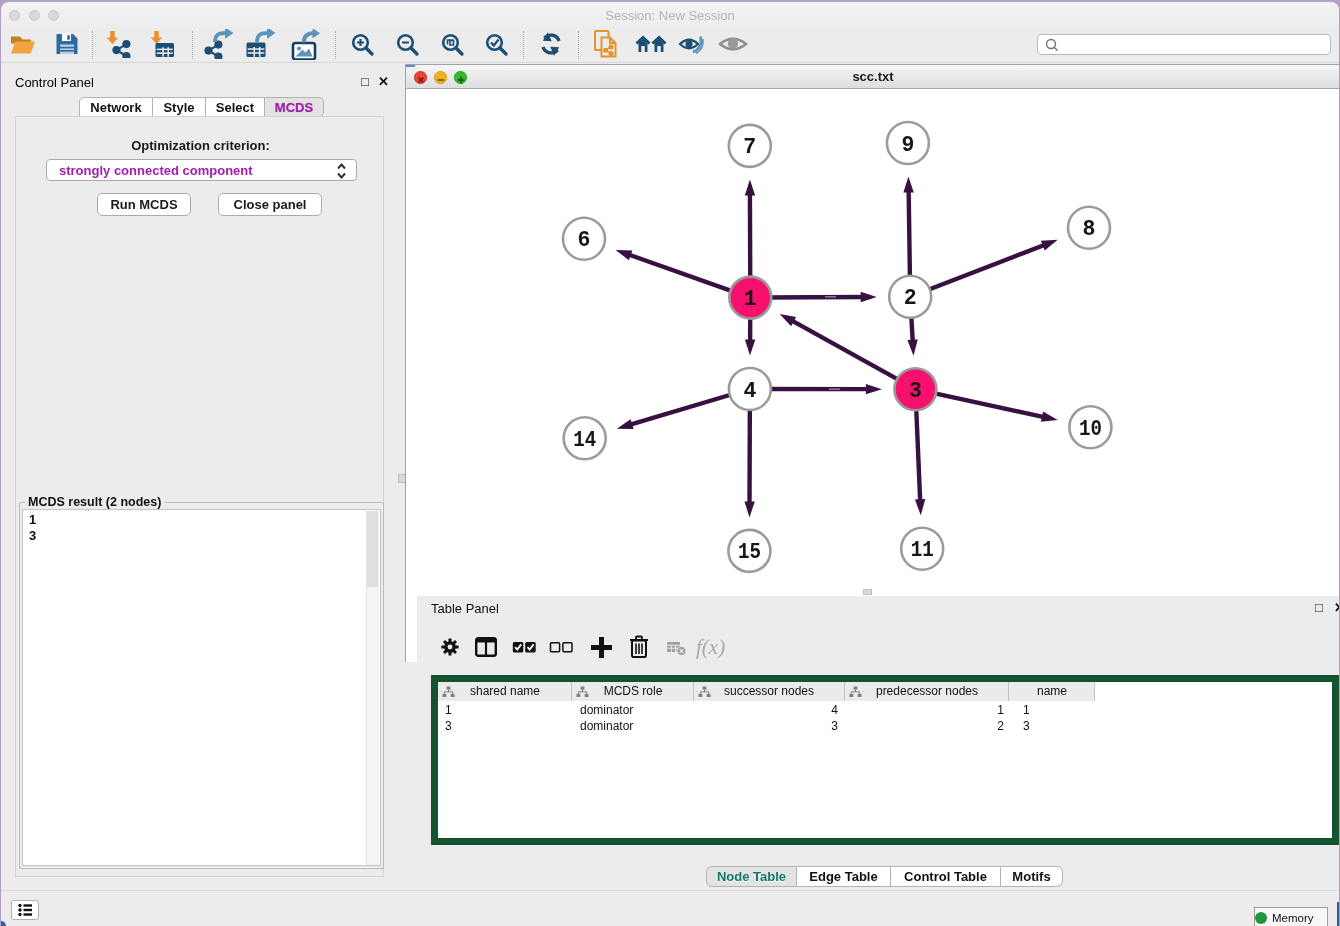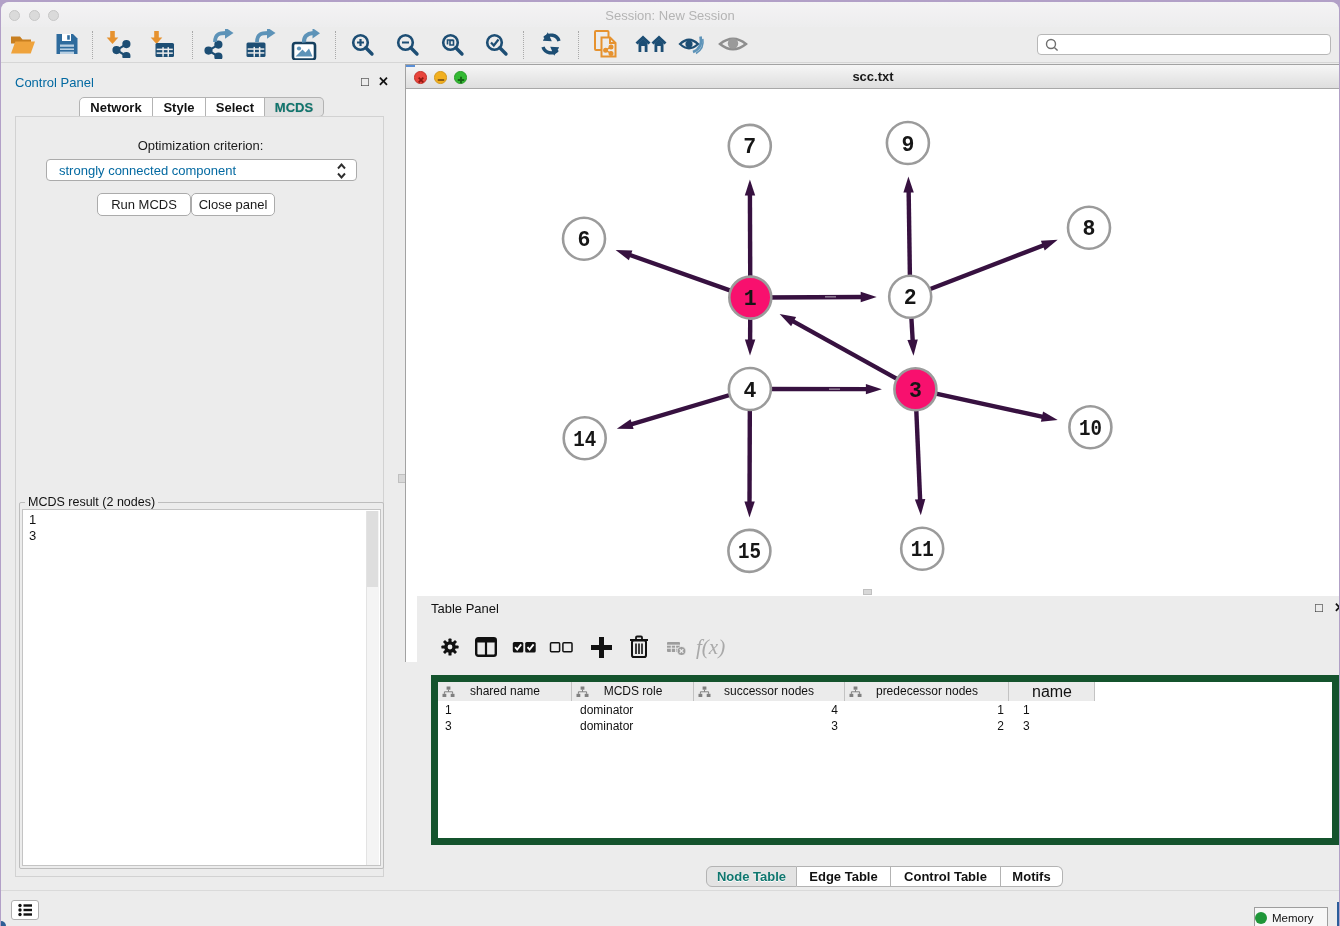--- a/index.html
+++ b/index.html
@@ -17,31 +17,31 @@
 
 #toolbar { position:absolute; left:0; top:25px; width:100%; height:36px;
   background:#ececec; border-bottom:1px solid #d6d6d6; }
 .tbi { position:absolute; }
 .tbsep { position:absolute; top:4px; height:28px; width:0;
   border-left:1px dotted #a9a9a9; }
 #searchbox { position:absolute; left:1036px; top:7px; width:294px; height:21px;
   background:#fff; border:1px solid #b7b7b7; border-radius:4px; }
 
 #cpanel { position:absolute; left:0; top:61px; width:390px; height:827px; background:#ececec; }
-#cpanel-title { position:absolute; left:14px; top:12px; font-size:13px; color:#0369a1; }
+#cpanel-title { position:absolute; left:14px; top:12px; font-size:13px; color:#000000; }
 .tab { position:absolute; top:34px; height:20px; background:#fff;
   border:1px solid #b3b3b3; border-left:none; font-size:13px; font-weight:bold; color:#111;
   text-align:center; line-height:19px; }
 #tabpane { position:absolute; left:14px; top:53px; width:369px; height:761px;
-  border:1px solid #d2d2d2; background:#ececec; }
+  border:1px solid #d2d2d2; background:#ececec;font-weight:bold; }
 #optlabel { position:absolute; left:0; top:21px; width:369px; text-align:center;
   font-size:13px; color:#1a1a1a; }
 #dropdown { position:absolute; left:30px; top:42px; width:311px; height:22px;
   background:#fff; border:1px solid #ababab; border-radius:4px;
-  font-size:13px; color:#0369a1; line-height:21px; padding-left:12px; }
+  font-size:13px; color:#a21caf; line-height:21px; padding-left:12px; }
 .btn { position:absolute; top:76px; height:23px; background:#fff;
   border:1px solid #ababab; border-radius:5px; font-size:13px; color:#1a1a1a;
   text-align:center; line-height:21px; }
 #fieldset { position:absolute; left:3px; top:385px; width:365px; height:367px;
   border:1px solid #bdbdbd; border-radius:2px; }
 #legend { position:absolute; top:-8px; left:5px; background:#ececec; padding:0 3px;
   font-size:12.5px; color:#111; }
 #resultbox { position:absolute; left:2px; top:6px; width:359px; height:357px;
   background:#fff; border:1px solid #c4c4c4; font-size:13px; color:#111; line-height:16px; }
 
@@ -217,31 +217,31 @@
     </div>
   </div>
 
   <div id="cpanel">
     <div id="cpanel-title">Control Panel</div>
     <div class="wicon" style="left:360px;top:11px">□</div>
     <div class="wicon" style="left:377px;top:11px;font-weight:bold">✕</div>
     <div class="tab" style="left:78px;width:74px;border-left:1px solid #b3b3b3;border-radius:5px 0 0 0">Network</div>
     <div class="tab" style="left:152px;width:53px">Style</div>
     <div class="tab" style="left:205px;width:59px">Select</div>
-    <div class="tab" style="left:264px;width:59px;background:#e3e3e3;color:#0f766e;text-shadow:0 0 1px #9a9a9a;border-radius:0 5px 5px 0">MCDS</div>
+    <div class="tab" style="left:264px;width:59px;background:#e3e3e3;color:#a21caf;text-shadow:0 0 1px #9a9a9a;border-radius:0 5px 5px 0">MCDS</div>
     <div id="tabpane">
       <div id="optlabel">Optimization criterion:</div>
       <div id="dropdown">strongly connected component
         <svg width="11" height="16" style="position:absolute;right:9px;top:3px" viewBox="0 0 11 16">
           <path d="M2 5.5 L5.5 1.5 L9 5.5" fill="none" stroke="#2e2e2e" stroke-width="1.9"></path>
           <path d="M2 10.5 L5.5 14.5 L9 10.5" fill="none" stroke="#2e2e2e" stroke-width="1.9"></path>
         </svg>
       </div>
       <div class="btn" style="left:81px;width:94px">Run MCDS</div>
-      <div class="btn" style="left:175px;width:84px">Close panel</div>
+      <div class="btn" style="left:202px;width:104px">Close panel</div>
       <div id="fieldset">
         <div id="legend">MCDS result (2 nodes)</div>
         <div id="resultbox">
           <div style="padding:2px 0 0 6px">1</div>
           <div style="padding-left:6px">3</div>
           <div style="position:absolute;right:1px;top:1px;width:13px;height:354px;background:#f4f4f4;border-left:1px solid #e3e3e3"></div>
           <div style="position:absolute;right:2px;top:1px;width:11px;height:76px;background:#dedede"></div>
         </div>
       </div>
     </div>
@@ -430,21 +430,21 @@
         <div style="position:absolute;left:261px;top:0;width:140px;height:19px;text-align:center;line-height:19px;font-size:12px;color:#111">successor nodes</div>
         <svg width="13" height="12" viewBox="0 0 13 12" style="position:absolute;top:4px;left:411px">
           <g fill="#808080">
             <rect x="4.6" y="0.5" width="3.8" height="3.2"></rect>
             <rect x="0.5" y="7.8" width="3.8" height="3.2"></rect>
             <rect x="8.7" y="7.8" width="3.8" height="3.2"></rect>
           </g>
           <path d="M6.5 3.7 V5.8 M2.4 7.8 V5.8 H10.6 V7.8" stroke="#808080" stroke-width="1" fill="none"></path>
         </svg>
         <div style="position:absolute;left:419px;top:0;width:140px;height:19px;text-align:center;line-height:19px;font-size:12px;color:#111">predecessor nodes</div>
-        <div style="position:absolute;left:544px;top:0;width:140px;height:19px;text-align:center;line-height:19px;font-size:16px;color:#111">name</div>
+        <div style="position:absolute;left:544px;top:0;width:140px;height:19px;text-align:center;line-height:19px;font-size:12px;color:#111">name</div>
       <div class="trow" style="left:7px;top:20px">1</div>
         <div class="trow" style="left:142px;top:20px">dominator</div>
         <div class="trow" style="left:256px;top:20px;width:144px;text-align:right">4</div>
         <div class="trow" style="left:407px;top:20px;width:159px;text-align:right">1</div>
         <div class="trow" style="left:585px;top:20px">1</div>
         <div class="trow" style="left:7px;top:36px">3</div>
         <div class="trow" style="left:142px;top:36px">dominator</div>
         <div class="trow" style="left:256px;top:36px;width:144px;text-align:right">3</div>
         <div class="trow" style="left:407px;top:36px;width:159px;text-align:right">2</div>
         <div class="trow" style="left:585px;top:36px">3</div>

